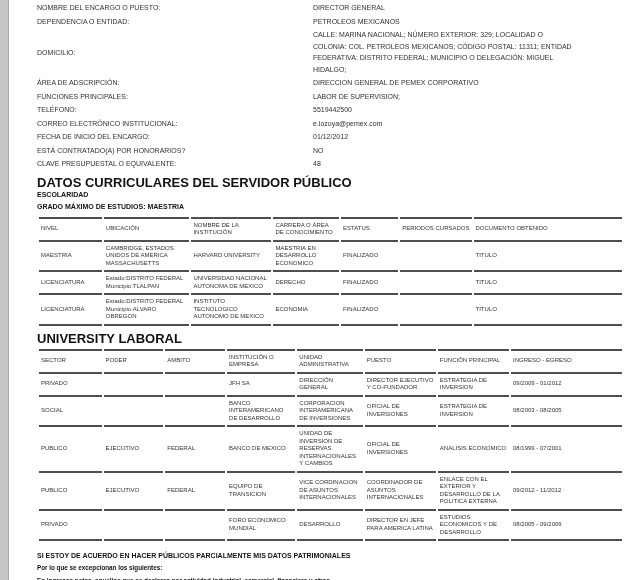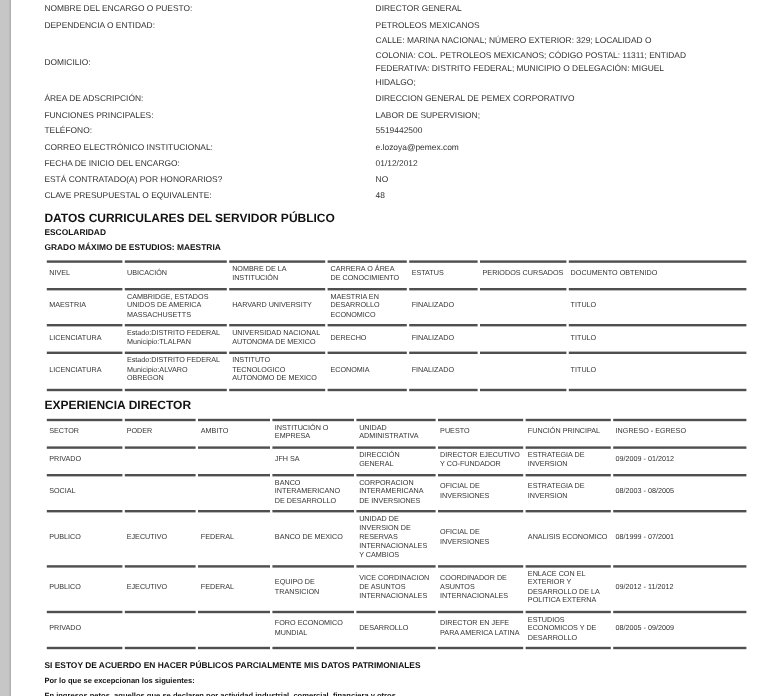--- a/index.html
+++ b/index.html
@@ -10,21 +10,21 @@
   }
   .gutter{position:absolute;left:0;top:0;width:8px;height:580px;background:#c6c6c6;border-right:1px solid #a9a9a9;}
   .page{margin-left:37px;margin-right:13px;padding-top:2px;}
 
   
   .info-row{display:flex;align-items:center;margin-bottom:2px;}
   .info-label{flex:none;width:276px;font-size:7px;line-height:11px;color:#303030;}
   .info-value{flex:1;max-width:262px;font-size:7px;line-height:11.5px;color:#303030;}
 
   
-  .section-title{font-size:10px;font-weight:bold;color:#121212;line-height:12px;margin-top:7px;}
+  .section-title{font-size:13px;font-weight:bold;color:#121212;line-height:12px;margin-top:7px;}
   .sub-title{font-size:7px;font-weight:bold;color:#121212;line-height:12px;}
 
   
   table{width:100%;border-collapse:separate;border-spacing:2px 0;table-layout:fixed;margin-top:4px;}
   th,td{
     font-size:6px;line-height:7.5px;font-weight:normal;text-align:left;
     vertical-align:middle;padding:3px 2px;color:#333;overflow:hidden;
   }
   thead th{border-top:2px solid #4f4f4f;border-bottom:2px solid #4f4f4f;}
   tbody td{border-bottom:2px solid #4f4f4f;}
@@ -132,21 +132,21 @@
           <td>Estado:DISTRITO FEDERAL Municipio:ALVARO OBREGON</td>
           <td>INSTITUTO TECNOLOGICO AUTONOMO DE MEXICO</td>
           <td>ECONOMIA</td>
           <td>FINALIZADO</td>
           <td></td>
           <td>TITULO</td>
         </tr>
       </tbody>
   </table>
 
-  <div class="section-title">EXPERIENCIA DIRECTOR</div>
+  <div class="section-title">UNIVERSITY LABORAL</div>
 
   <table>
     <colgroup>
       <col style="width:11%">
         <col style="width:10.5%">
         <col style="width:10.5%">
         <col style="width:12%">
       <col style="width:11.5%">
         <col style="width:12.5%">
         <col style="width:12.5%">

